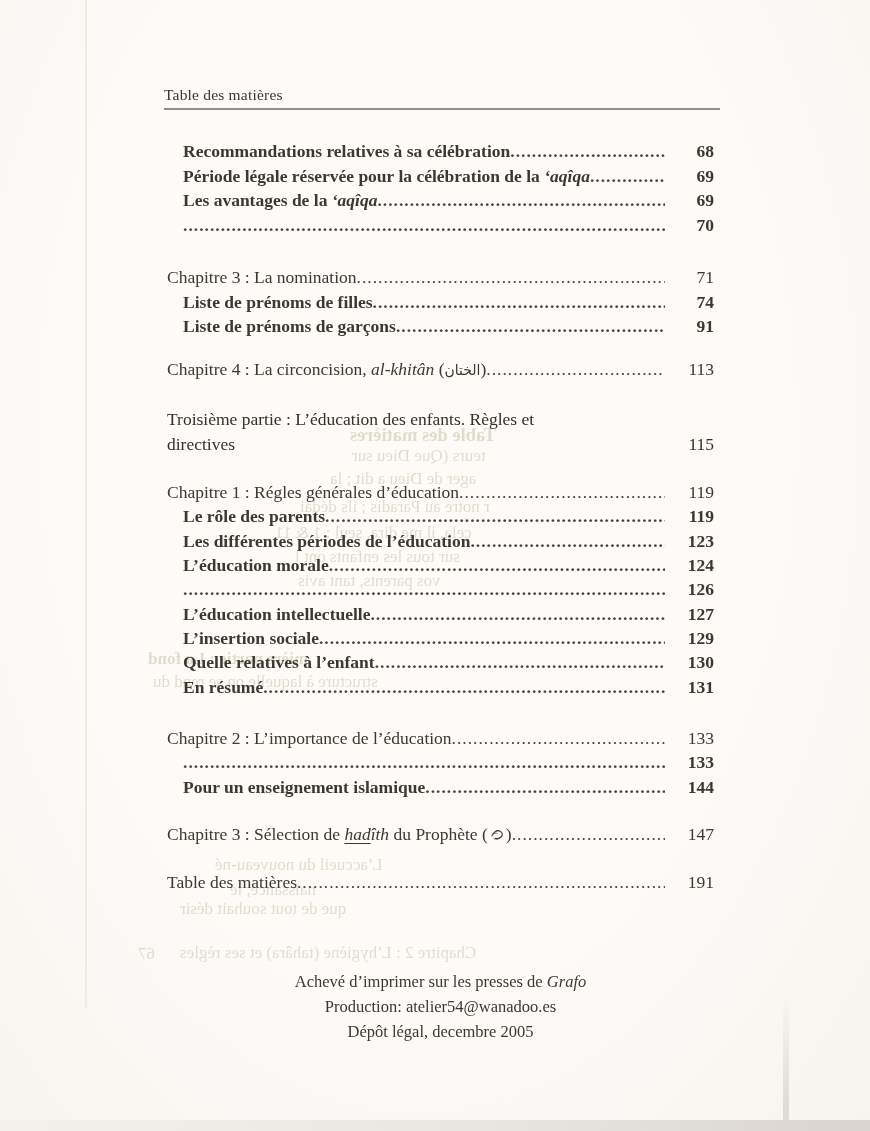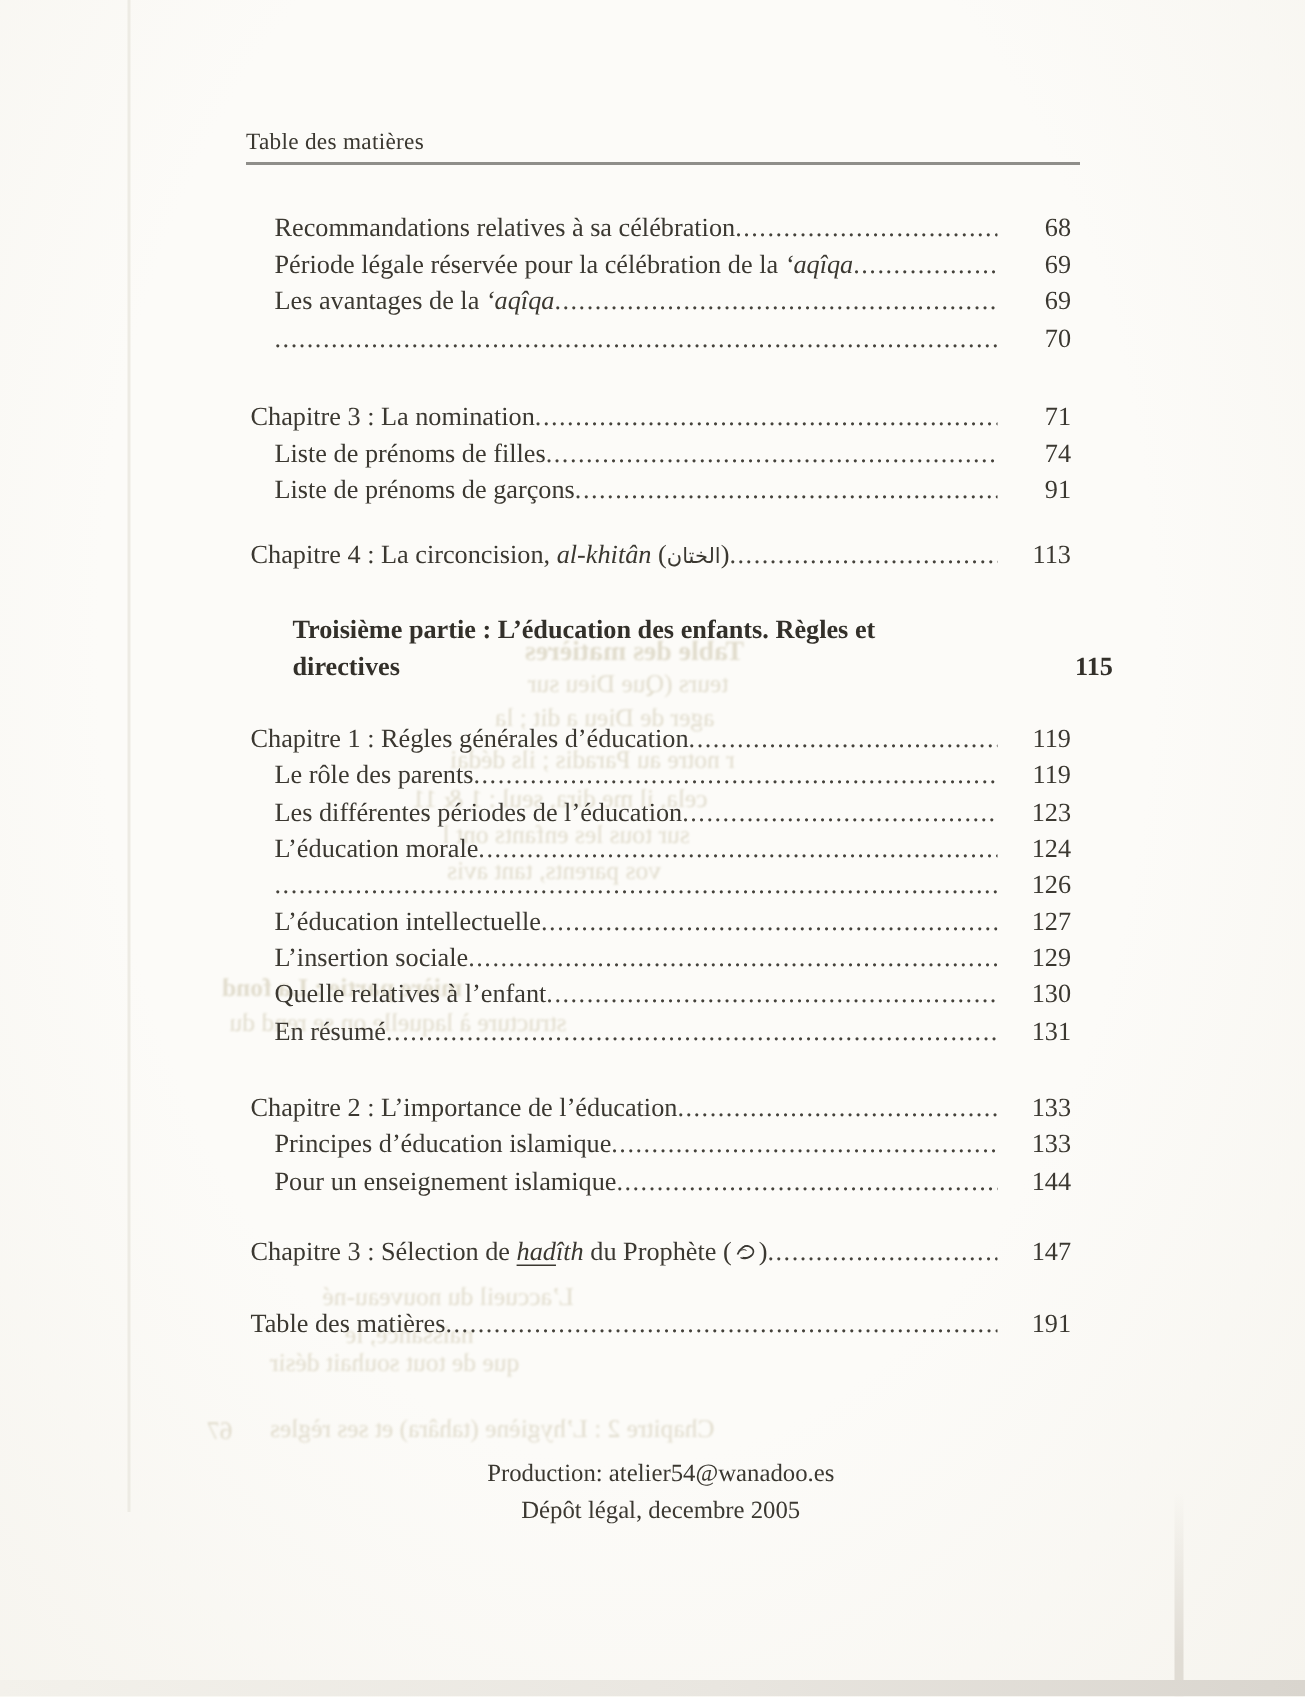--- a/index.html
+++ b/index.html
@@ -9,30 +9,30 @@
     font-family:"Liberation Serif", serif;
     color:#3b3831;
   }
   .crease{position:absolute;left:85px;top:0;width:2px;height:1008px;background:#edebe4;}
   .hdr{position:absolute;left:164px;top:86px;font-size:15.5px;letter-spacing:.2px;}
   .rule{position:absolute;left:164px;top:108px;width:556px;height:2px;background:#8f8e8a;}
   .row{
     position:absolute;left:167px;width:547px;height:25px;box-sizing:border-box;
     display:flex;align-items:baseline;font-size:17.5px;line-height:25px;white-space:nowrap;
   }
-  .row.l2{padding-left:16px;}
+  .row.l2{padding-left:16px;font-weight:bold;}
   .t{flex:0 0 auto;}
   .leader{flex:1 1 auto;overflow:hidden;min-width:0;}
   .leader::after{
     content:"........................................................................................................................................................";
     letter-spacing:1px;color:#45423b;
   }
   .spacer{flex:1 1 auto;}
   .pg{flex:0 0 49px;text-align:right;}
-  .bold{font-weight:bold;color:#33302a;margin-left:28px;}
+  .bold{font-weight:normal;color:#33302a;}
   i{font-style:italic;}
   .u{text-decoration:underline;text-underline-offset:3px;text-decoration-thickness:1.2px;}
   .ar{font-family:"DejaVu Sans",sans-serif;font-size:14px;}
   .seal{display:inline-block;vertical-align:-3px;margin:0 1px;}
   .colophon{
     position:absolute;left:167px;top:969px;width:547px;text-align:center;
     font-size:16.5px;line-height:25px;color:#3b3831;
   }
   .g{
     position:absolute;white-space:nowrap;font-size:17px;color:#a3966a;opacity:.3;
@@ -182,21 +182,20 @@
         <span class="pg">131</span>
       </div>
 
     <div class="row l1" style="top:726px">
         <span class="t"><span>Chapitre 2 : L’importance de l’éducation</span></span>
         <span class="leader"></span>
         <span class="pg">133</span>
       </div>
 
     <div class="row l2" style="top:750px">
-        <span class="t"><span>Principes d’éducation islamique</span></span>
         <span class="leader"></span>
         <span class="pg">133</span>
       </div>
 
     <div class="row l2" style="top:775px">
         <span class="t"><span>Pour un enseignement islamique</span></span>
         <span class="leader"></span>
         <span class="pg">144</span>
       </div>
 
@@ -213,20 +212,21 @@
 
     <div class="row l1" style="top:870px">
         <span class="t"><span>Table des matières</span></span>
         <span class="leader"></span>
         <span class="pg">191</span>
       </div>
 
   </div>
 
   <div class="colophon">
+    <div><span>Achevé d’imprimer sur les presses de </span><i>Grafo</i></div>
     <div>Production: atelier54@wanadoo.es</div>
     <div>Dépôt légal, decembre 2005</div>
   </div>
 
   <div class="crease"></div>
   <div class="edge-right"></div>
   <div class="edge-bottom"></div>
 
 </div>
 

